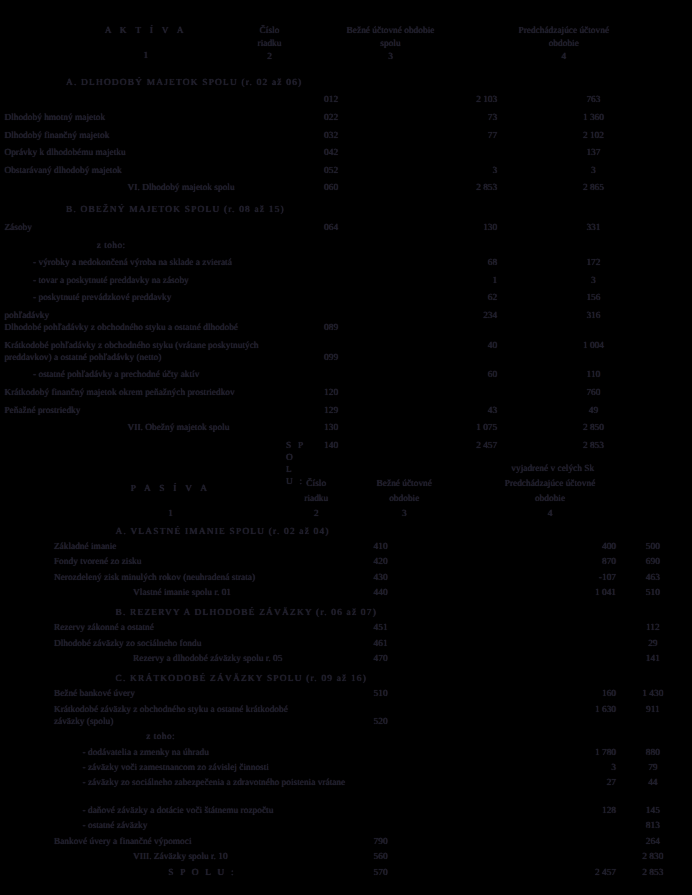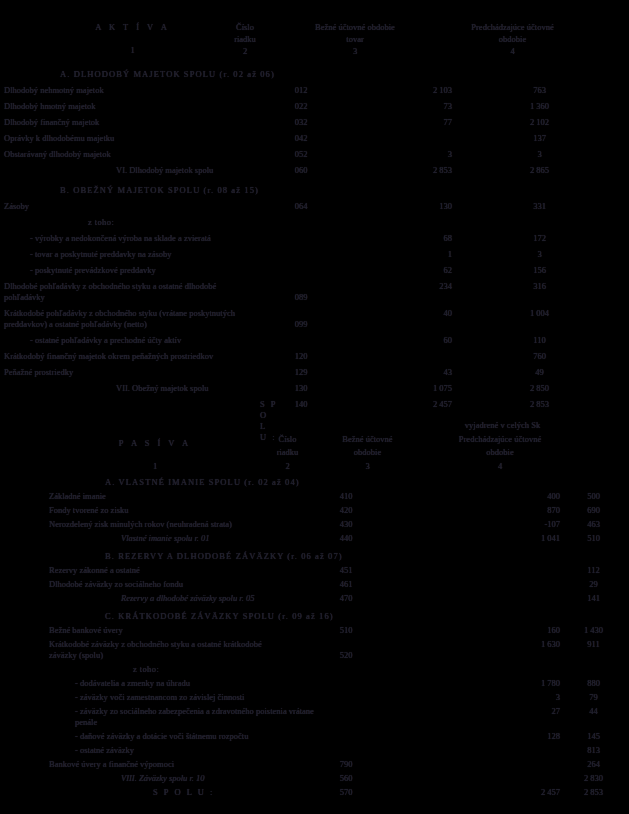--- a/index.html
+++ b/index.html
@@ -19,60 +19,57 @@
   .t2 .rows{--c1:274px;--c2:46px;--c3:193px;--rmt:3px;}
   .lbl{grid-column:1;}
   .code{grid-column:2;text-align:center;}
   .cur{grid-column:3;text-align:right;padding-right:2px;}
   .prev{grid-column:4;text-align:center;padding-right:2px;}
   .row.section{margin-top:calc(var(--rmt) + 4px);margin-bottom:1px;}
   .row.section .lbl{grid-column:1/5;padding-left:56px;letter-spacing:1.1px;}
   .row.ztoho .lbl{padding-left:84px;letter-spacing:.4px;}
   .row.dash .lbl{padding-left:26px;}
   .t1 .row.subtotal .lbl{padding-left:112px;}
-  .t2 .row.subtotal .lbl{padding-left:72px;font-style:italic;}
+  .t2 .row.subtotal .lbl{padding-left:72px;}
   .t1 .row.total .lbl{padding-left:256px;letter-spacing:2px;}
   .t2 .row.total .lbl{padding-left:104px;letter-spacing:2px;}
   .row.twoline{min-height:22px;}
   .row.twoline .code{align-self:end;}
   .row.twoline .cur,.row.twoline .prev{align-self:start;}
   .title{letter-spacing:3px;}
 </style>
 </head>
 <body>
 
 <div class="page" style="--bg: #000000; --ink: #1d1f2b;">
 
   <section class="fin-table t1">
     <div class="thead">
       <span class="hd title" style="left:40px;width:185px;top:6px;">A K T Í V A</span>
       <span class="hd" style="left:40px;width:185px;top:29px;">1</span>
       <span class="hd" style="left:210px;width:70px;top:6px;">Číslo</span>
       <span class="hd" style="left:210px;width:70px;top:18px;">riadku</span>
       <span class="hd" style="left:210px;width:70px;top:30px;">2</span>
       <span class="hd" style="left:275px;width:160px;top:6px;">Bežné účtovné obdobie</span>
-      <span class="hd" style="left:275px;width:160px;top:18px;">tovar</span>
+      <span class="hd" style="left:275px;width:160px;top:18px;">spolu</span>
       <span class="hd" style="left:275px;width:160px;top:30px;">3</span>
       <span class="hd" style="left:420px;width:185px;top:6px;">Predchádzajúce účtovné</span>
       <span class="hd" style="left:420px;width:185px;top:18px;">obdobie</span>
       <span class="hd" style="left:420px;width:185px;top:30px;">4</span>
     </div>
     <div class="rows">
         <div class="row section">
           <span class="lbl">
             <div>A. DLHODOBÝ MAJETOK SPOLU (r. 02 až 06)</div>
           </span>
           <span class="code"></span>
           <span class="cur"></span>
           <span class="prev"></span>
         </div>
         <div class="row item">
-          <span class="lbl">
-            <div>Dlhodobý nehmotný majetok</div>
-          </span>
           <span class="code">012</span>
           <span class="cur">2 103</span>
           <span class="prev">763</span>
         </div>
         <div class="row item">
           <span class="lbl">
             <div>Dlhodobý hmotný majetok</div>
           </span>
           <span class="code">022</span>
           <span class="cur">73</span>
@@ -153,22 +150,22 @@
         <div class="row dash">
           <span class="lbl">
             <div>- poskytnuté prevádzkové preddavky</div>
           </span>
           <span class="code"></span>
           <span class="cur">62</span>
           <span class="prev">156</span>
         </div>
         <div class="row item twoline">
           <span class="lbl">
+            <div>pohľadávky</div>
             <div>Dlhodobé pohľadávky z obchodného styku a ostatné dlhodobé</div>
-            <div>pohľadávky</div>
           </span>
           <span class="code">089</span>
           <span class="cur">234</span>
           <span class="prev">316</span>
         </div>
         <div class="row item twoline">
           <span class="lbl">
             <div>Krátkodobé pohľadávky z obchodného styku (vrátane poskytnutých</div>
             <div>preddavkov) a ostatné pohľadávky (netto)</div>
           </span>
@@ -352,21 +349,20 @@
           <span class="lbl">
             <div>- záväzky voči zamestnancom zo závislej činnosti</div>
           </span>
           <span class="code"></span>
           <span class="cur">3</span>
           <span class="prev">79</span>
         </div>
         <div class="row dash twoline">
           <span class="lbl">
             <div>- záväzky zo sociálneho zabezpečenia a zdravotného poistenia vrátane</div>
-            <div>penále</div>
           </span>
           <span class="code"></span>
           <span class="cur">27</span>
           <span class="prev">44</span>
         </div>
         <div class="row dash">
           <span class="lbl">
             <div>- daňové záväzky a dotácie voči štátnemu rozpočtu</div>
           </span>
           <span class="code"></span>

